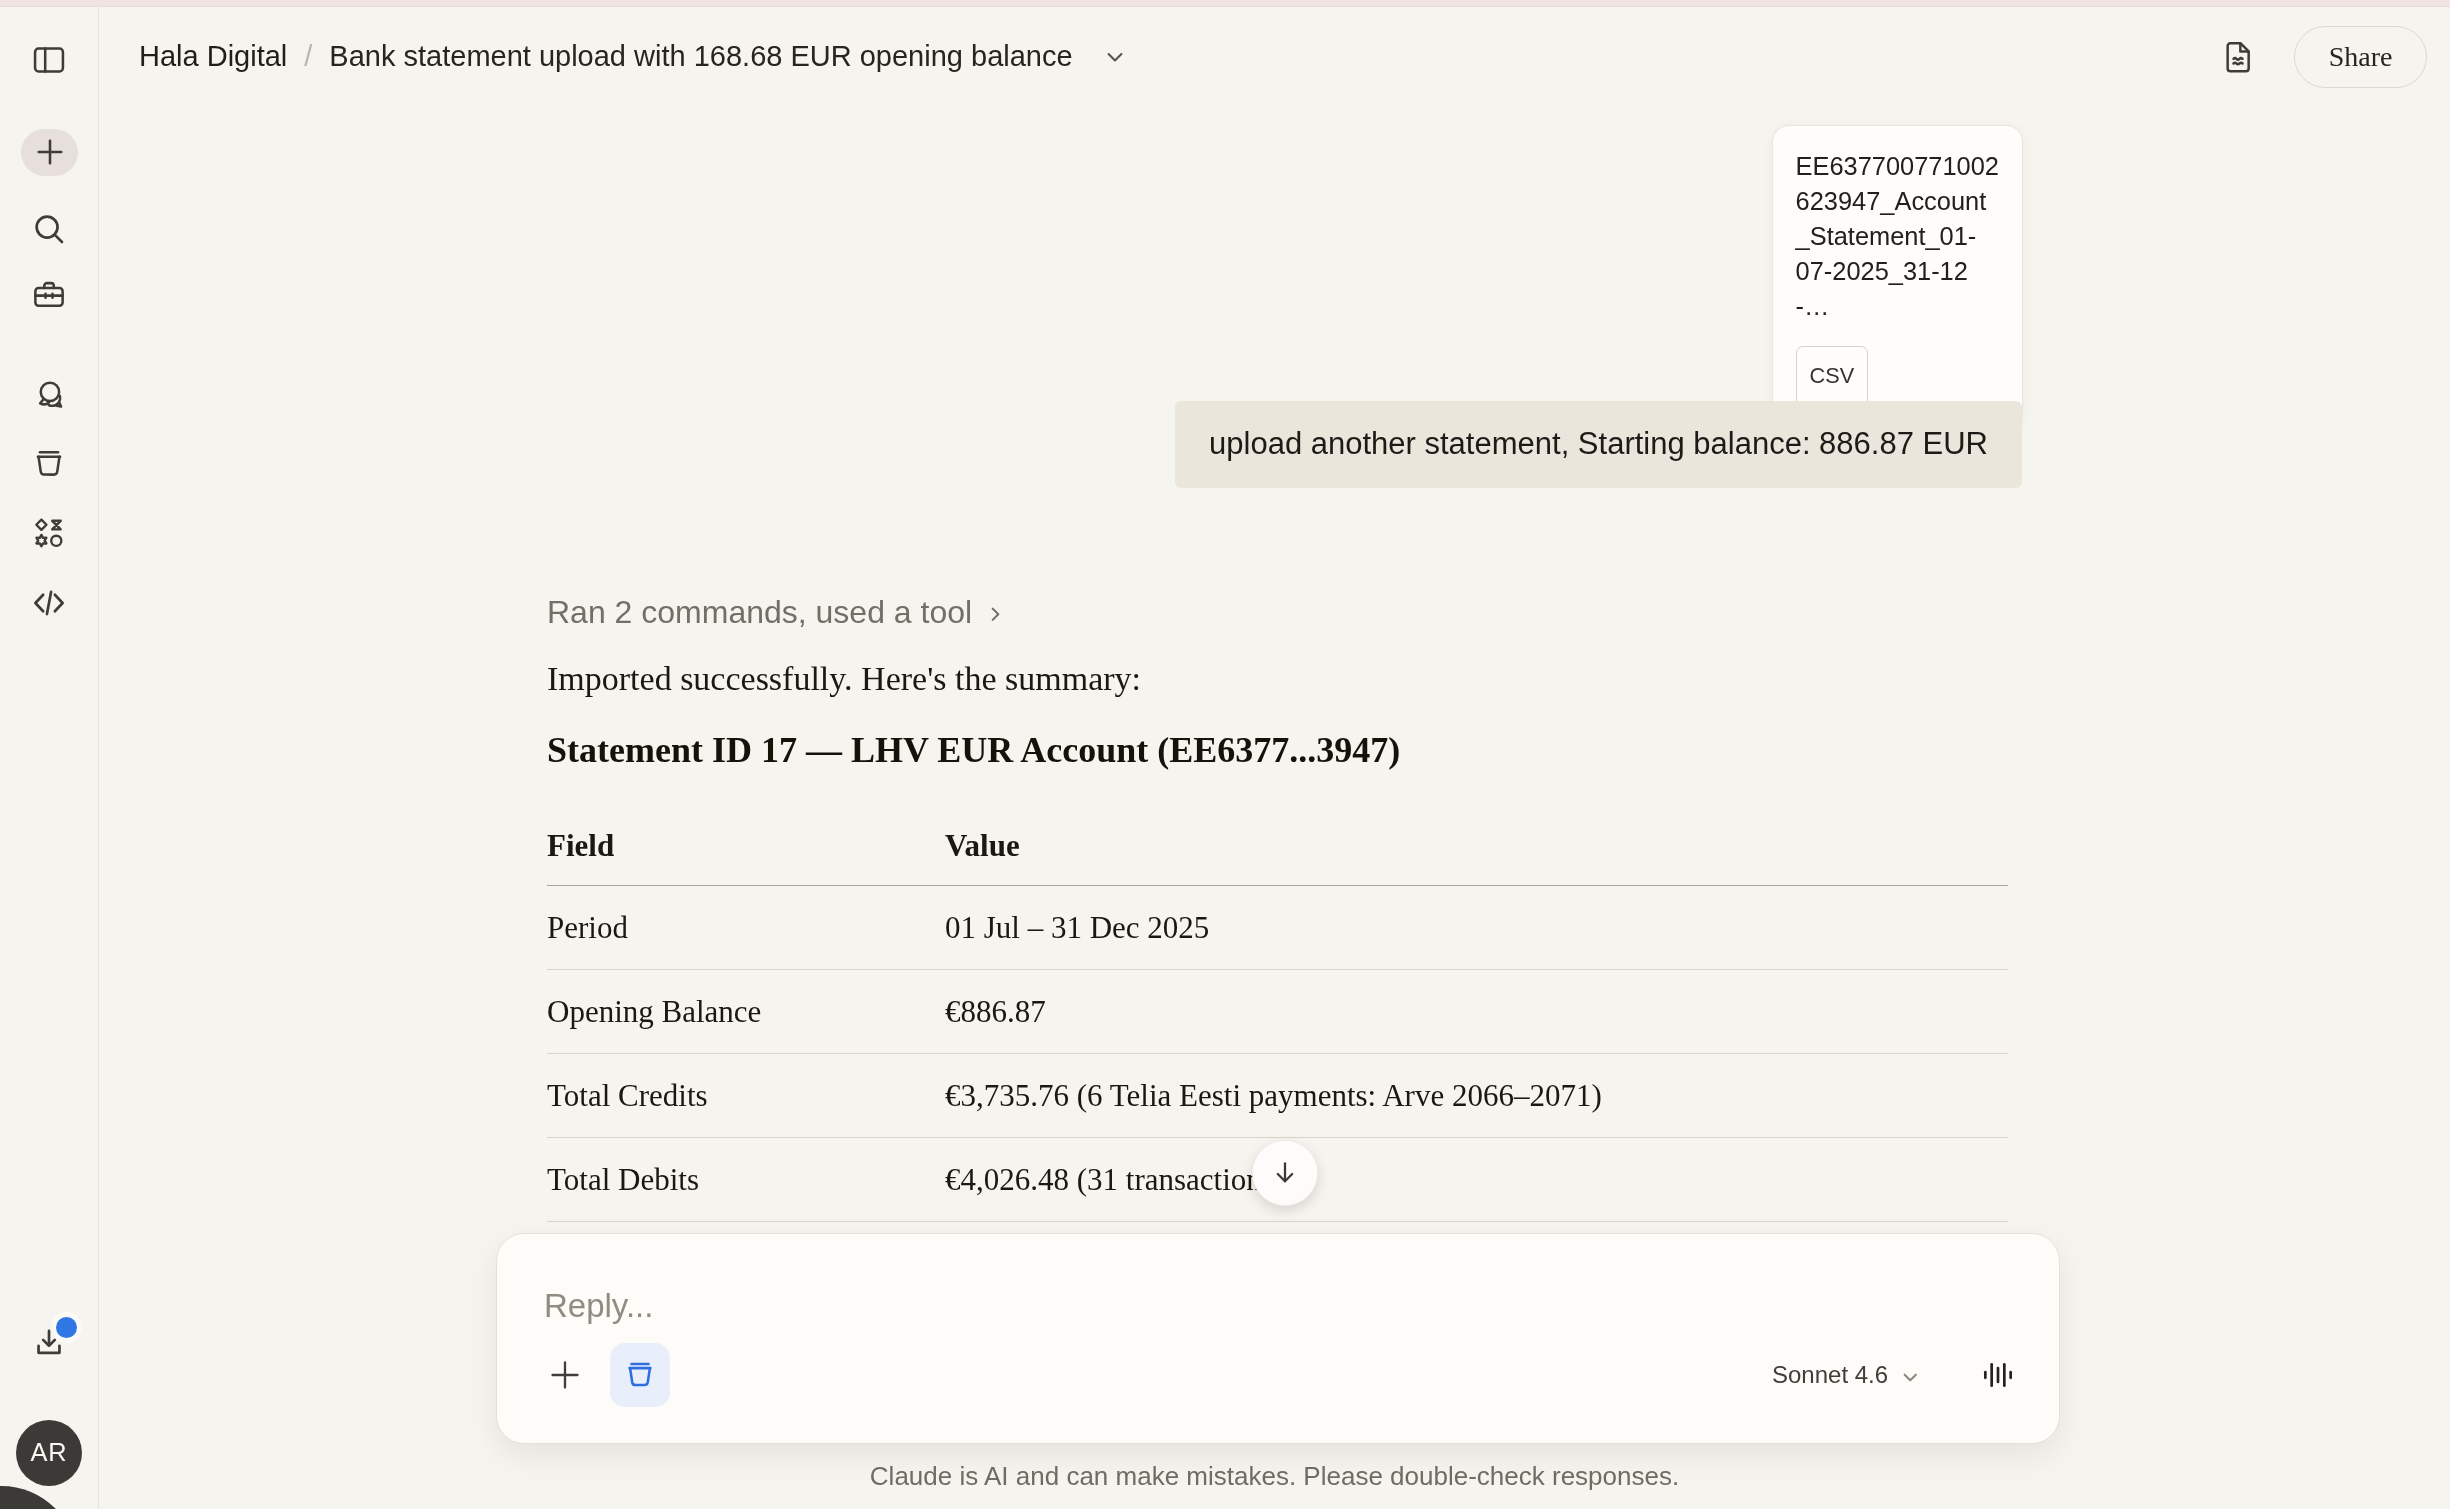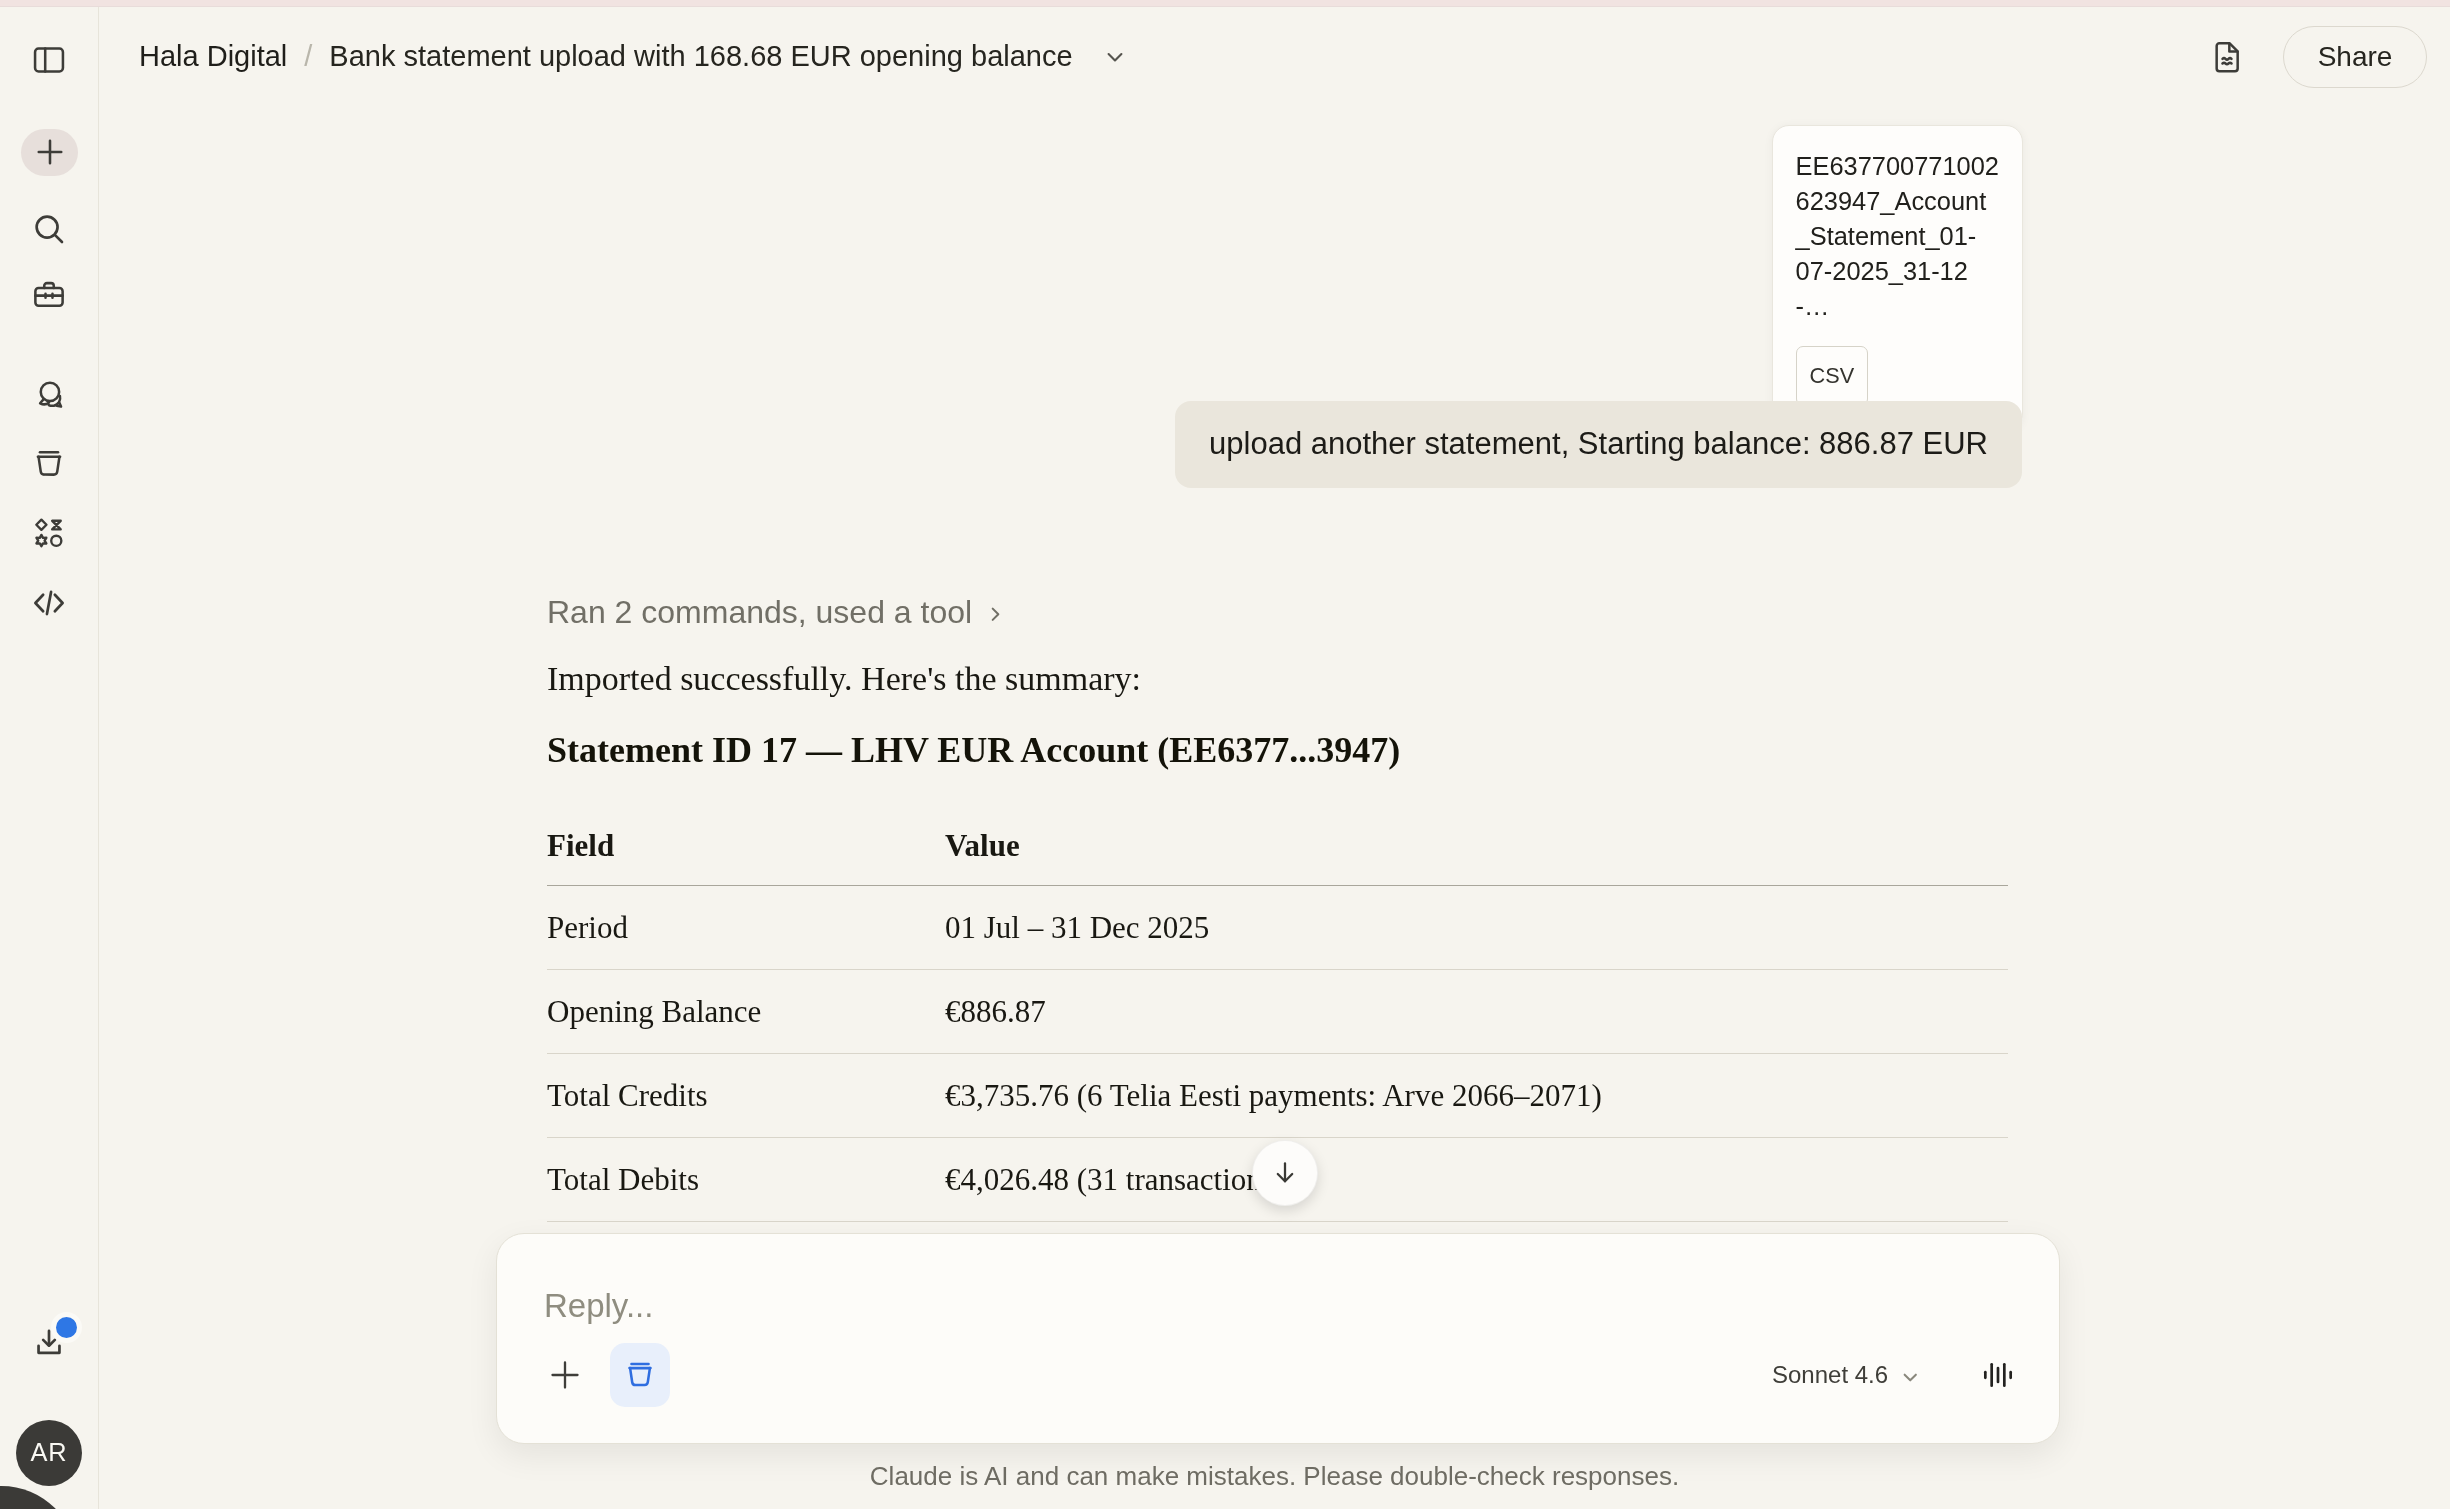--- a/index.html
+++ b/index.html
@@ -29,28 +29,28 @@
   
   .breadcrumb { position:absolute; left:139px; top:6.6px; height:100px; display:flex; align-items:center; gap:17px; font-size:29px; }
   .bc-project { font-weight:500; color:#1f1e1a; cursor:pointer; }
   .bc-sep { color:#b9b6ab; font-weight:400; }
   .bc-title { color:#26251f; cursor:pointer; }
   .bc-chevron { color:#55544e; margin-left:11.3px; display:flex; cursor:pointer; }
   .bc-chevron svg { width:28px; height:28px; }
   .header-actions { position:absolute; top:6.6px; right:22.6px; height:100px; display:flex; align-items:center; gap:34px; }
   .doc-btn { width:43px; height:43px; color:#3d3c38; display:flex; align-items:center; justify-content:center; cursor:pointer; }
   .doc-btn svg { width:40px; height:40px; }
-  .share-btn { height:62px; padding:0 34px; border:1.4px solid #dcd8ce; border-radius:31px; background:transparent; font-size:28px; color:#26251f; font-family:Liberation Sans, sans-serif; display:flex; align-items:center; cursor:pointer; }
+  .share-btn { height:62px; padding:0 34px; border:1.4px solid #dcd8ce; border-radius:31px; background:transparent; font-size:28px; color:#26251f; font-family:Liberation Serif, serif; display:flex; align-items:center; cursor:pointer; }
 
   
   .file-card { position:absolute; left:1772px; top:125px; width:251px; background:#fefdfb; border:0.9px solid #e9e6dd; border-radius:17px; box-shadow:0 1.9px 9.4px rgba(0,0,0,0.05); padding:22.6px 22.6px 22.6px; cursor:pointer; }
   .file-name { font-size:25.4px; line-height:35px; color:#21201c; white-space:pre-line; word-break:break-all; }
   .file-badge { display:inline-block; margin-top:22.6px; padding:16px 13px; border:1.4px solid #d6d3c8; border-radius:7px; font-size:21.7px; color:#35342f; background:#fefdfb; }
 
-  .user-bubble { position:absolute; right:428px; top:401px; background:#eae6dc; border-radius:16px; padding:25.4px 34px; font-size:31px; color:#1c1b17; white-space:nowrap; }
+  .user-bubble { position:absolute; right:428px; top:401px; background:#eae6dc; border-radius:6px; padding:25.4px 34px; font-size:31px; color:#1c1b17; white-space:nowrap; }
 
   .steps-row { position:absolute; left:547px; top:594px; display:flex; align-items:center; gap:11.3px; color:#716f66; font-size:32px; cursor:pointer; }
   .steps-row svg { width:24.5px; height:24.5px; margin-top:2.8px; }
 
   .serif { font-family:"Liberation Serif", serif; }
   .intro-line { position:absolute; left:547px; top:660px; font-size:34px; color:#191812; }
   .summary-heading { position:absolute; left:547px; top:729px; font-size:36px; font-weight:700; color:#141309; }
 
   .summary-table { position:absolute; left:547px; top:807px; width:1461px; font-size:31px; color:#191812; }
   .t-header { display:flex; height:79px; align-items:center; font-weight:700; border-bottom:1.9px solid #a9a69b; }

